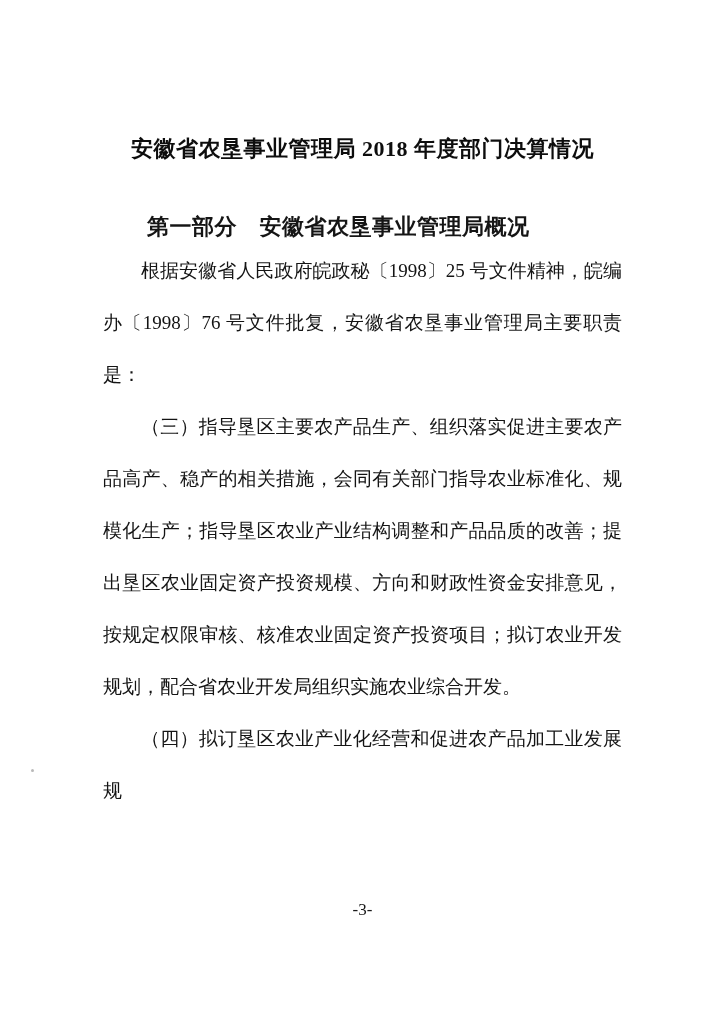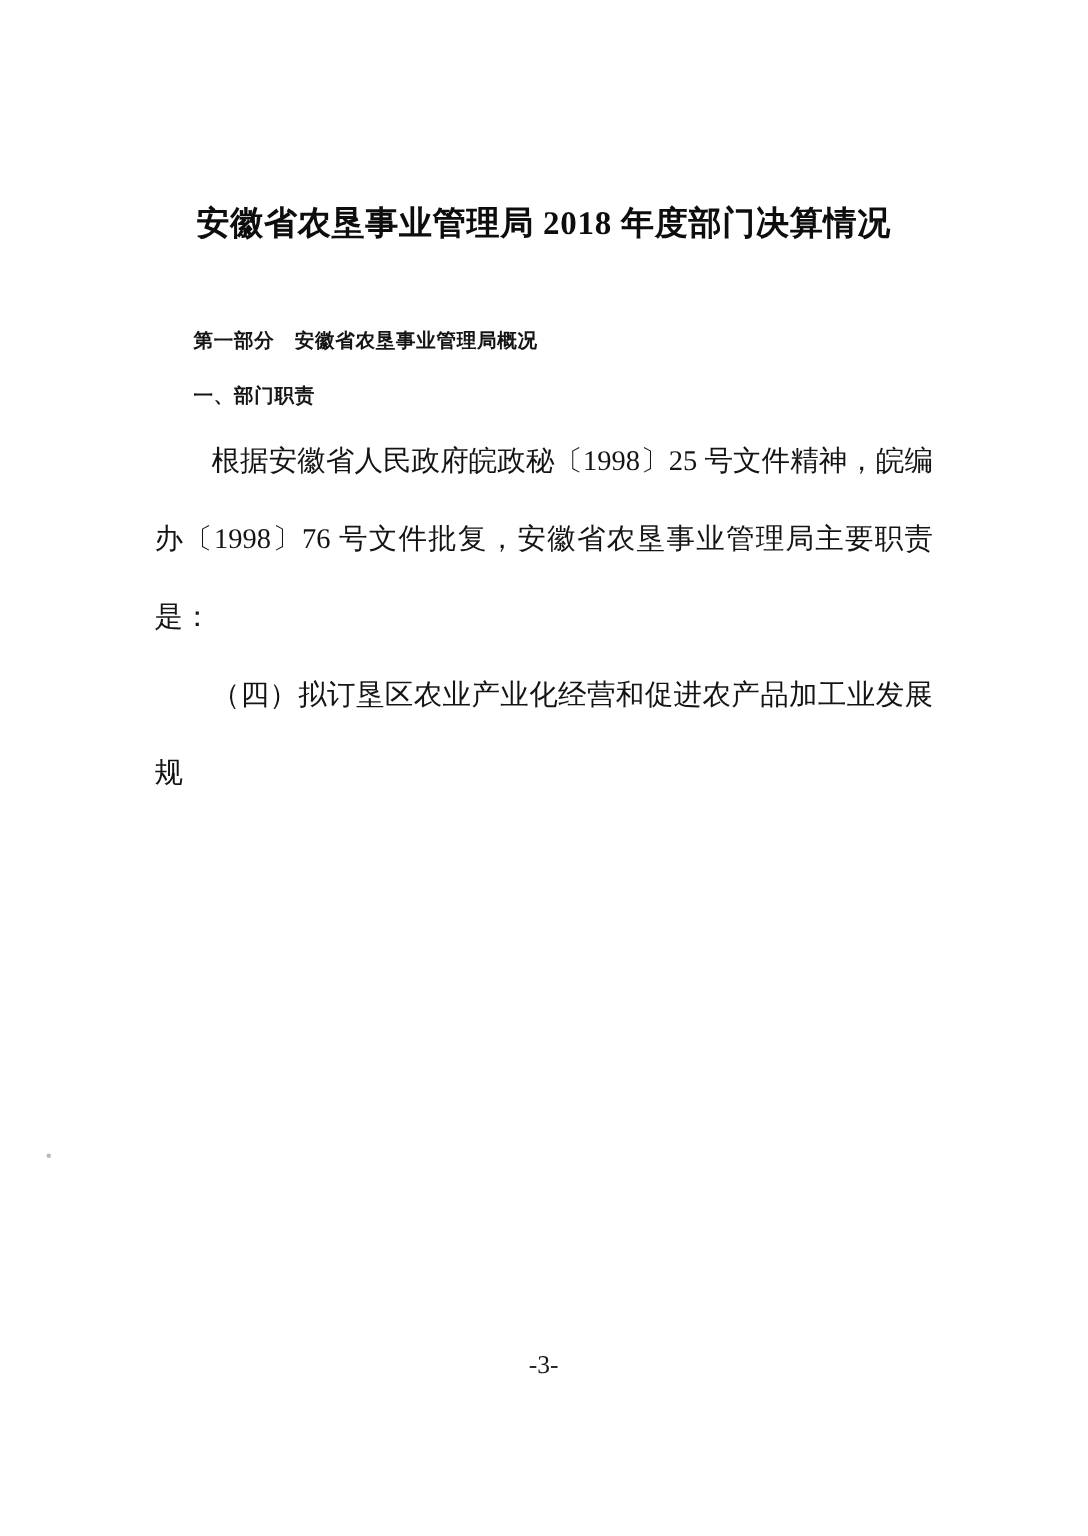--- a/index.html
+++ b/index.html
@@ -27,21 +27,21 @@
     text-align: center;
     font-size: 22px;
     font-weight: bold;
     line-height: 30px;
     letter-spacing: 0.5px;
     color: #0d0d0d;
     font-family: "Liberation Serif", "DejaVu Serif", serif;
   }
   .h-section, .h-sub {
     margin: 0;
-    font-size: 13px;
+    font-size: 22px;
     font-weight: bold;
     line-height: 37px;
     text-indent: 2em;
     color: #151515;
     font-family: "Liberation Sans", "DejaVu Sans", sans-serif;
     letter-spacing: 0.5px;
   }
   .body-text p {
     margin: 0;
     font-size: 19px;
@@ -75,22 +75,22 @@
 <body>
 
 <div class="page">
   <div class="speck"></div>
 
   <div class="content">
     <div class="doc-title">安徽省农垦事业管理局 2018 年度部门决算情况</div>
 
     <div class="h-section">第一部分　安徽省农垦事业管理局概况</div>
 
-    <div class="h-sub">一、部门职责</div>
 
     <div class="body-text">
       <p>根据安徽省人民政府皖政秘〔1998〕25 号文件精神，皖编办〔1998〕76 号文件批复，安徽省农垦事业管理局主要职责是：</p>
+      <p>（三）指导垦区主要农产品生产、组织落实促进主要农产品高产、稳产的相关措施，会同有关部门指导农业标准化、规模化生产；指导垦区农业产业结构调整和产品品质的改善；提出垦区农业固定资产投资规模、方向和财政性资金安排意见，按规定权限审核、核准农业固定资产投资项目；拟订农业开发规划，配合省农业开发局组织实施农业综合开发。</p>
       <p>（四）拟订垦区农业产业化经营和促进农产品加工业发展规</p>
     </div>
   </div>
 
   <div class="page-num">-3-</div>
 </div>
 
 </body></html>

